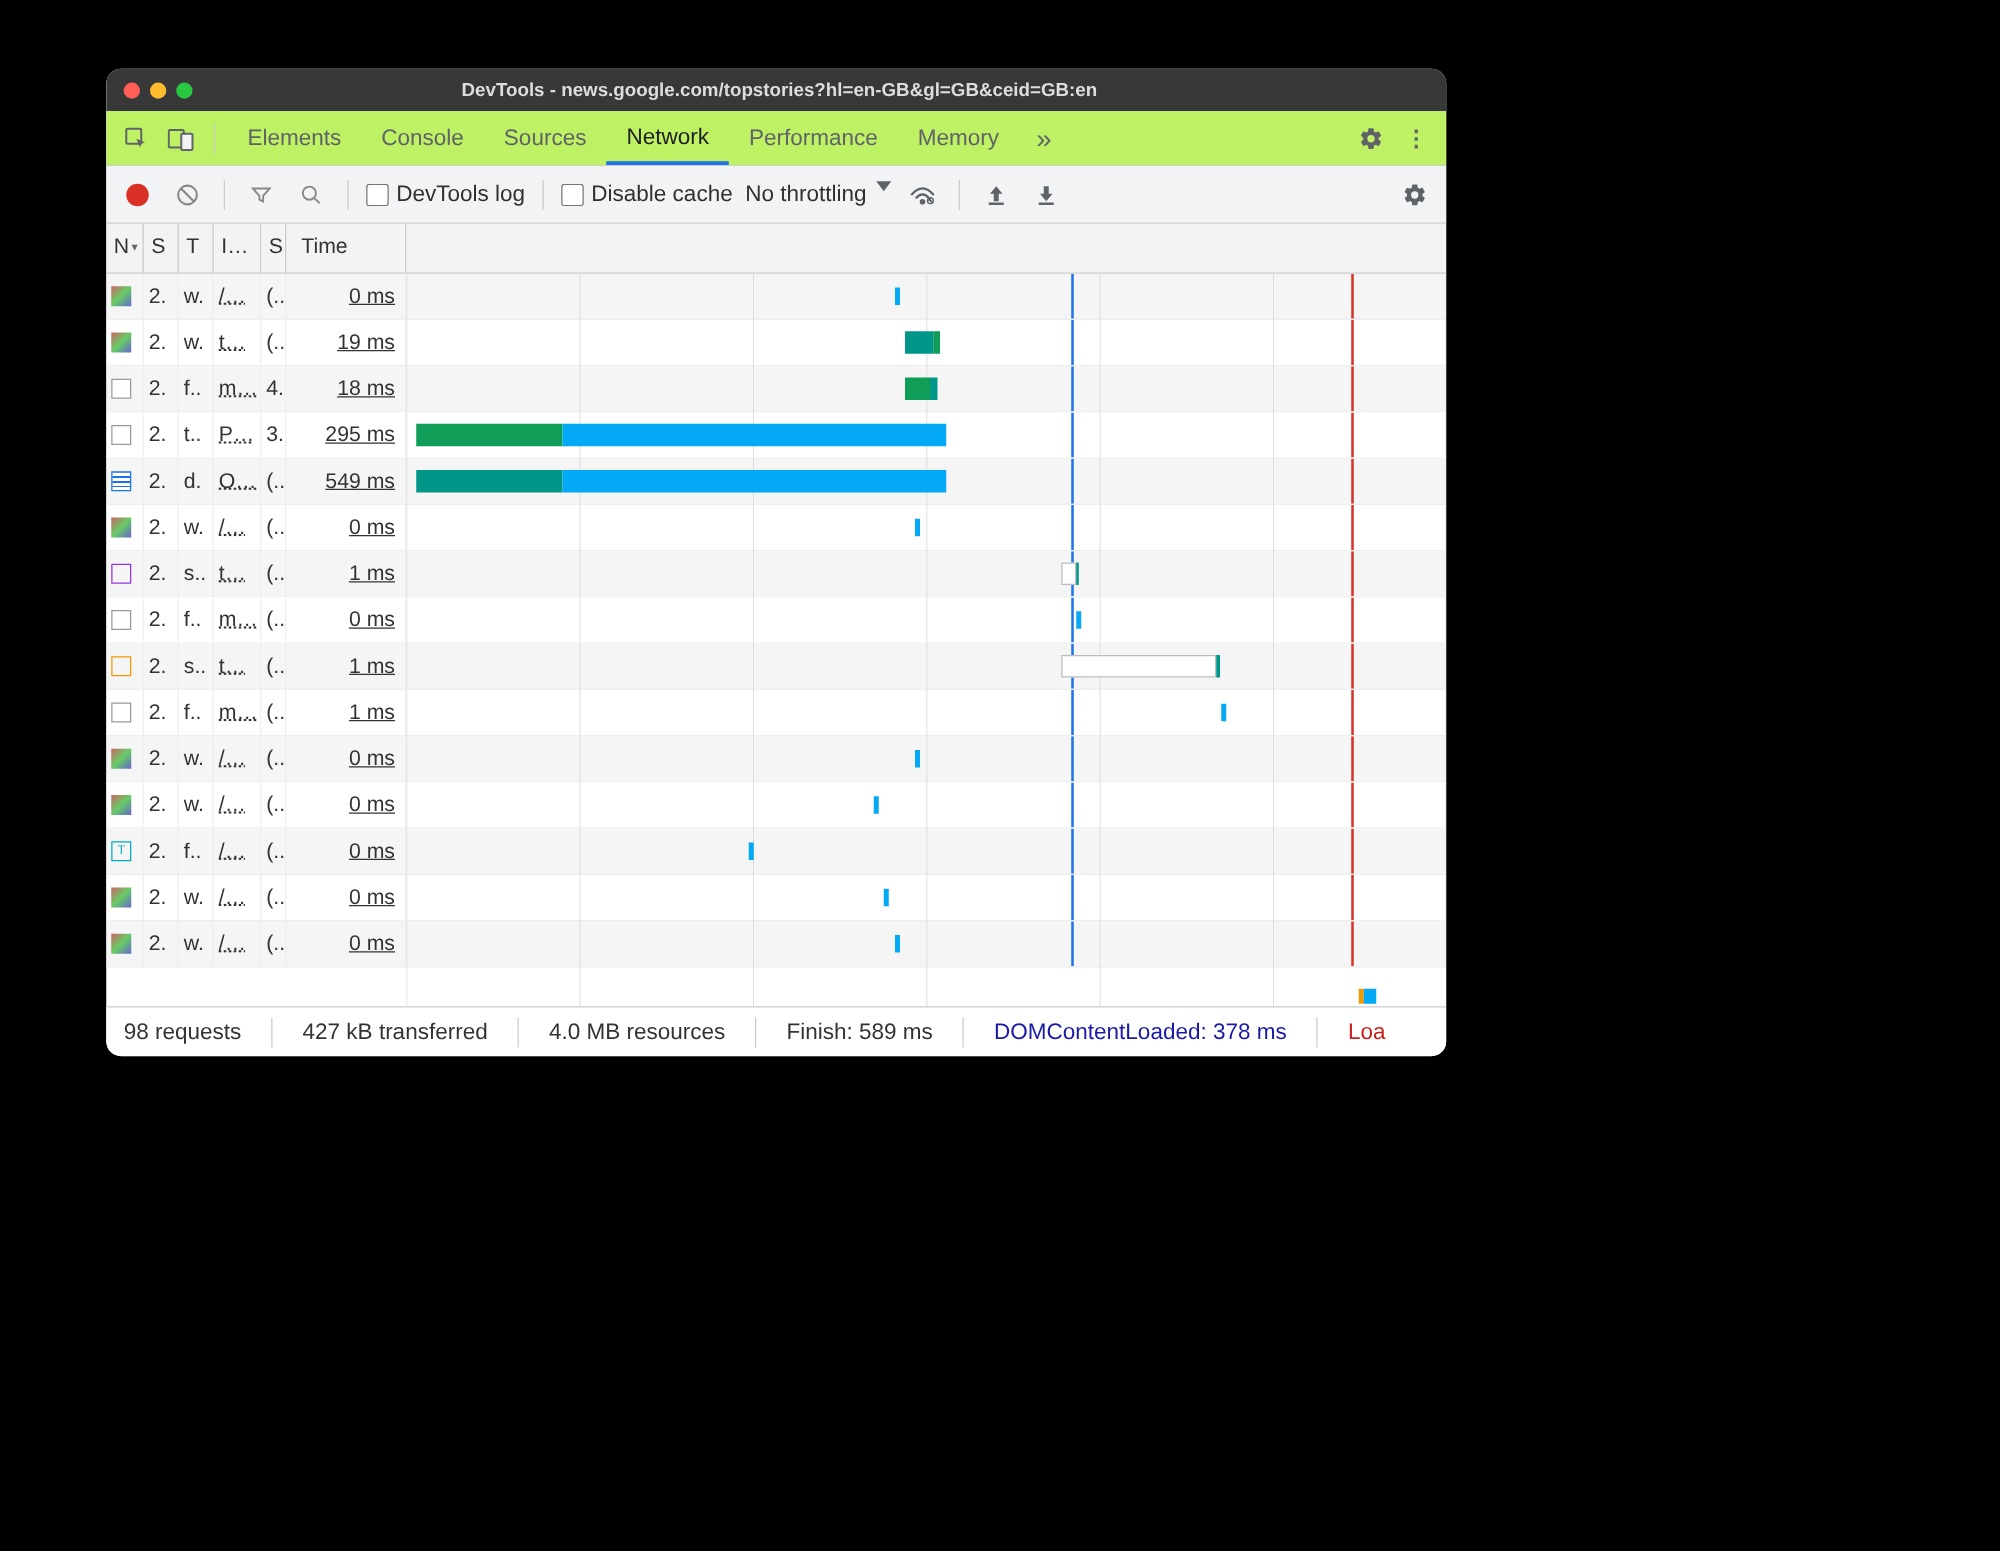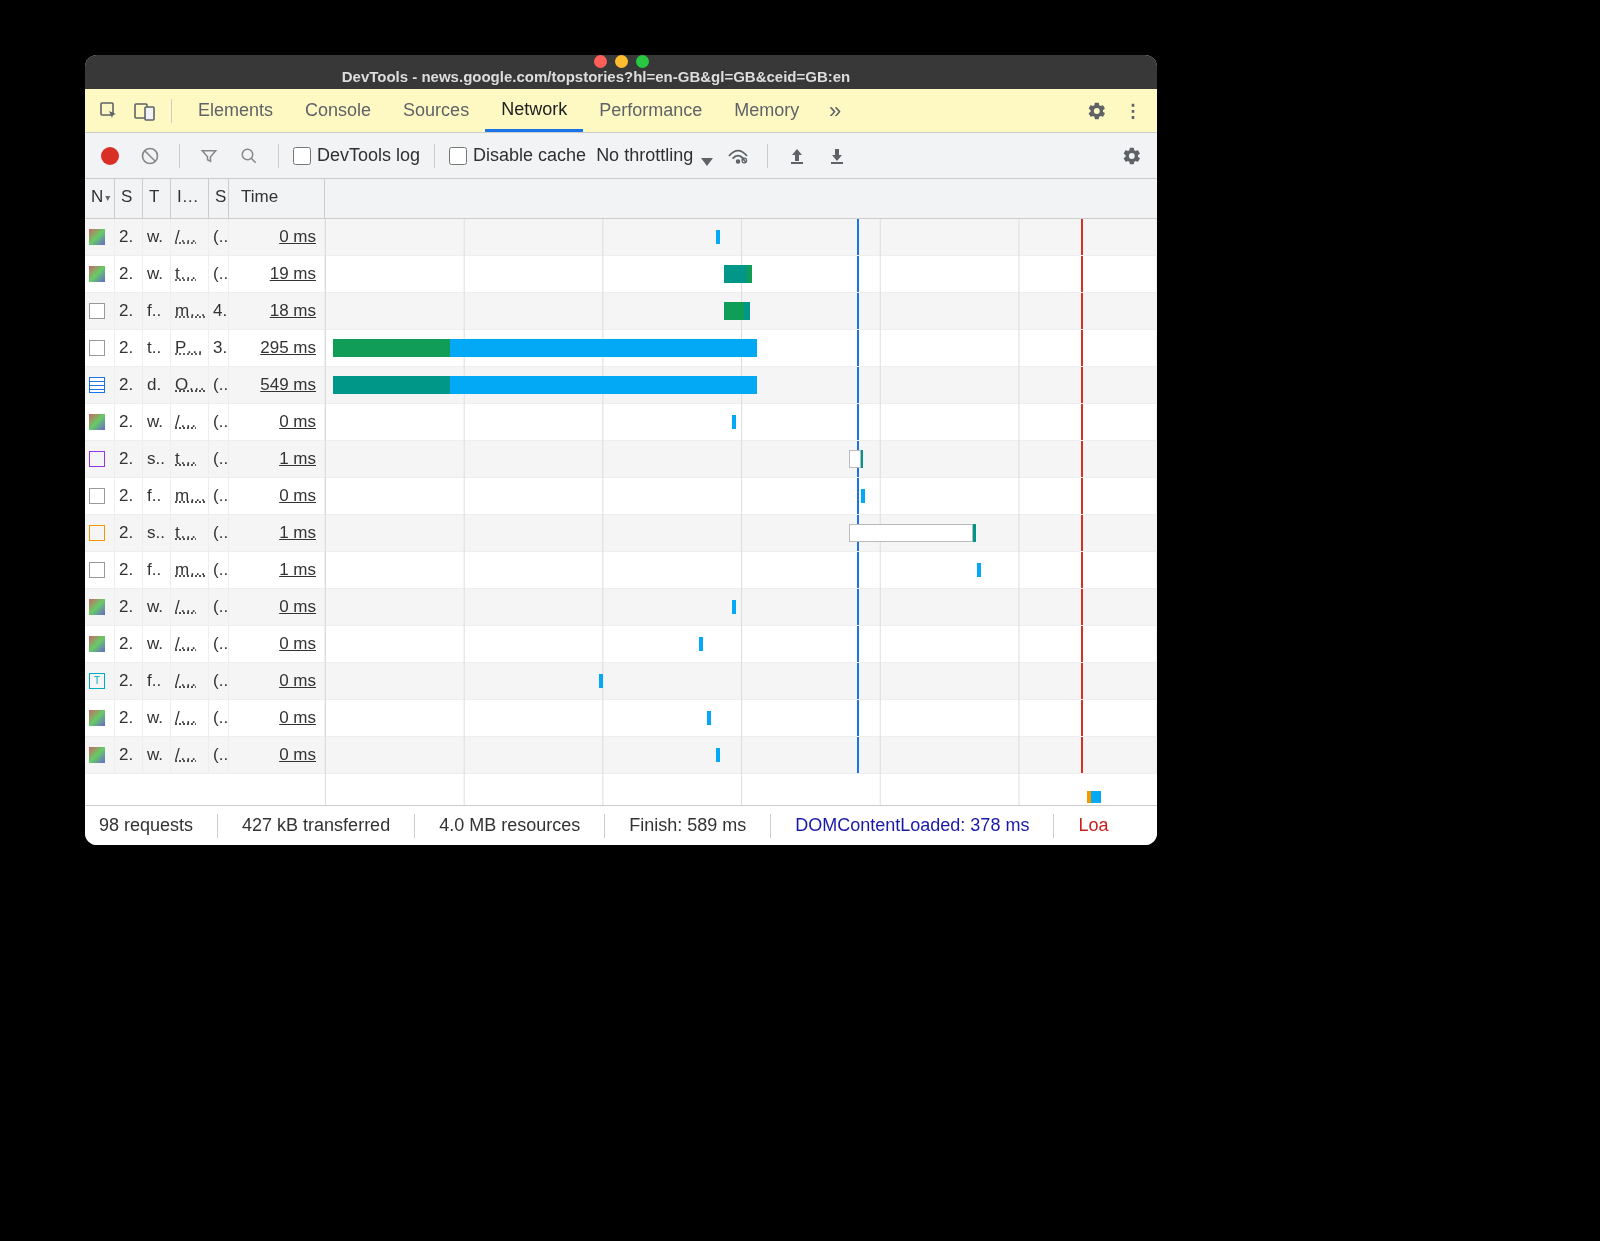--- a/index.html
+++ b/index.html
@@ -24,37 +24,36 @@
     display: flex;
     flex-direction: column;
   }
   .titlebar {
     height: 34px;
     background: #383838;
     display: flex;
     align-items: center;
     padding: 0 14px;
     flex-shrink: 0;
-    flex-direction: column;
   }
   .traffic { display: flex; gap: 8px; }
   .traffic span { width: 13px; height: 13px; border-radius: 50%; display: block; }
   .tl-close { background: #ff5f57; }
   .tl-min   { background: #febc2e; }
   .tl-max   { background: #28c840; }
   .titlebar-title {
     flex: 1; text-align: center; color: #ddd;
     font-size: 15px; font-weight: 600;
     margin-left: -50px;
     white-space: nowrap; overflow: hidden; text-overflow: ellipsis;
   }
 
   .tabsbar {
     height: 44px;
-    background: #fef9c3;
+    background: #bef264;
     border-bottom: 1px solid #ccc;
     display: flex;
     align-items: center;
     padding: 0 8px;
     flex-shrink: 0;
     gap: 4px;
     font-size: 18px;
     color: #5f6368;
   }
   .tabsbar .tab {
@@ -91,21 +90,21 @@
     color: #5f6368;
     flex-shrink: 0;
   }
   .record-dot {
     width: 18px; height: 18px; border-radius: 50%;
     background: #d93025;
   }
   .toolbar .sep { width: 1px; height: 24px; background: #ccc; margin: 0 4px; }
   .toolbar label { display: flex; align-items: center; gap: 6px; cursor: pointer; color:#303030; }
   .toolbar input[type=checkbox] { width: 18px; height: 18px; }
-  .throttling-wrap{ display:flex; align-items:flex-end; gap:8px;}
+  .throttling-wrap{ display:flex; align-items:flex-start; gap:8px;}
   .caret-down {
     width:0; height:0;
     border-left:6px solid transparent;
     border-right:6px solid transparent;
     border-top:8px solid #5f6368;
   }
   .toolbar .icon-btn {
     width: 30px; height: 30px;
     display:flex; align-items:center; justify-content:center;
     cursor:pointer;

